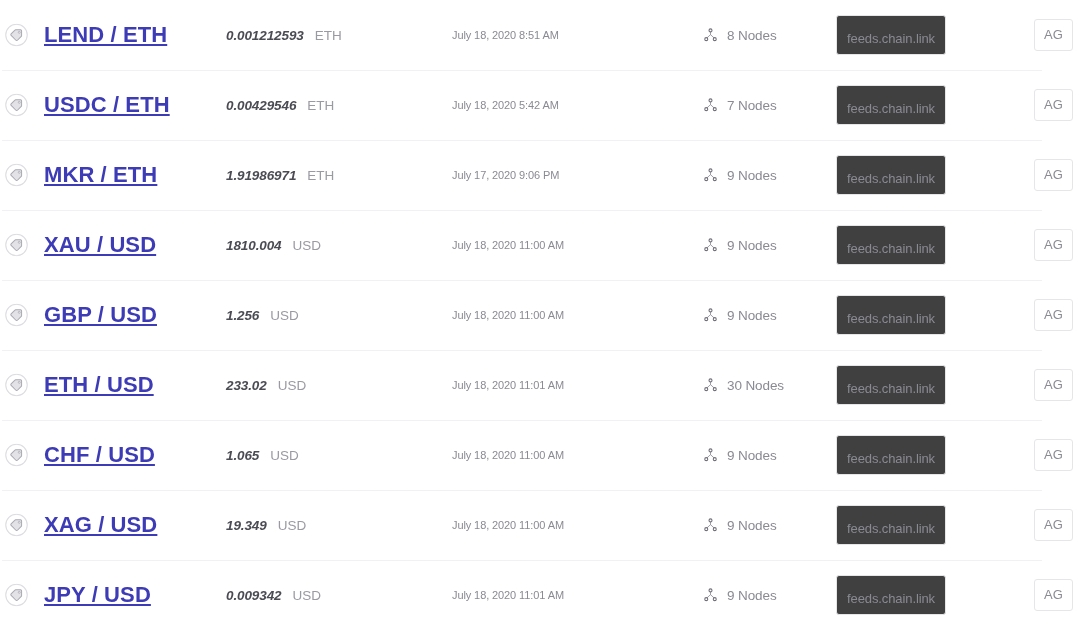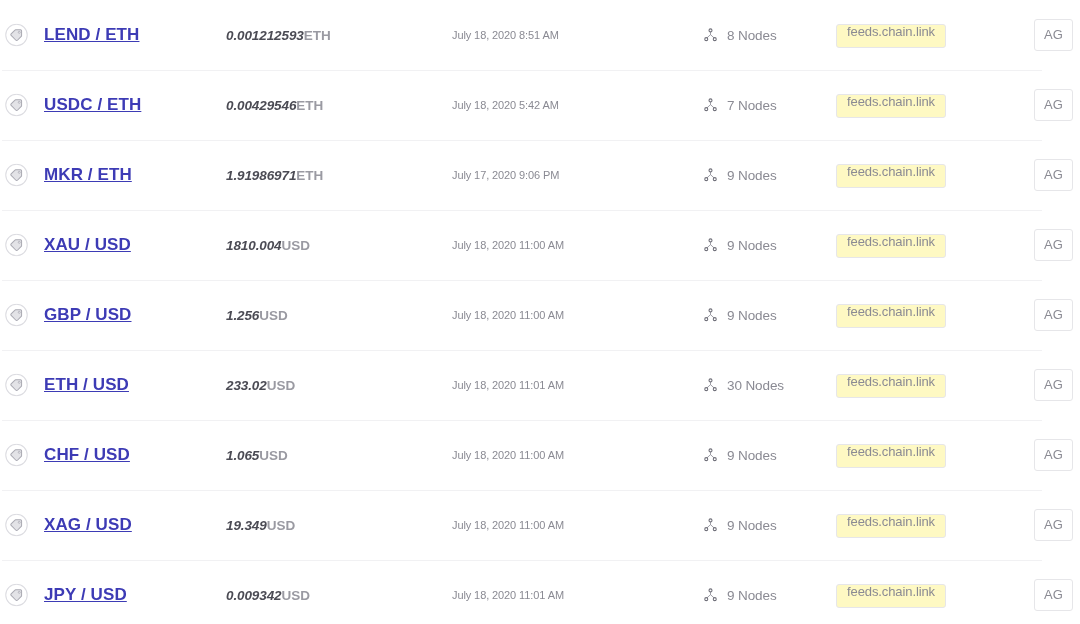--- a/index.html
+++ b/index.html
@@ -60,21 +60,21 @@
     width: 23px;
     height: 23px;
   }
 
   
   .cell-pair {
     position: absolute;
     left: 44px;
     top: 50%;
     transform: translateY(-50%);
-    font-size: 17px;
+    font-size: 22px;
     font-weight: bold;
     letter-spacing: 0.1px;
     white-space: nowrap;
     cursor: pointer;
   }
 
   
   .cell-value {
     position: absolute;
     left: 226px;
@@ -84,22 +84,22 @@
     font-size: 13.5px;
   }
   .cell-value .amount {
     font-weight: bold;
     color: #4b4b54;
     letter-spacing: -0.1px;
     font-style: italic;
   }
   .cell-value .unit {
     color: #9a9aa2;
-    font-weight: bold;
-    margin-left: 0;
+    font-weight: normal;
+    margin-left: 11px;
   }
 
   
   .cell-time {
     position: absolute;
     left: 452px;
     top: 50%;
     transform: translateY(-50%);
     white-space: nowrap;
     font-size: 11px;
@@ -135,25 +135,25 @@
     position: absolute;
     left: 836px;
     top: 50%;
     transform: translateY(-50%);
   }
   .badge {
     display: inline-block;
     box-sizing: border-box;
     border: 1px solid #e6e6e9;
     border-radius: 3px;
-    background: #fef9c3;
+    background: #404040;
     color: #8a8a93;
     font-size: 13px;
     line-height: 1;
-    padding: 0 10px 9px;
+    padding: 16px 10px 9px;
     white-space: nowrap;
     letter-spacing: -0.1px;
     cursor: pointer;
   }
 
   
   .cell-org {
     position: absolute;
     left: 1002px;
     top: 50%;

